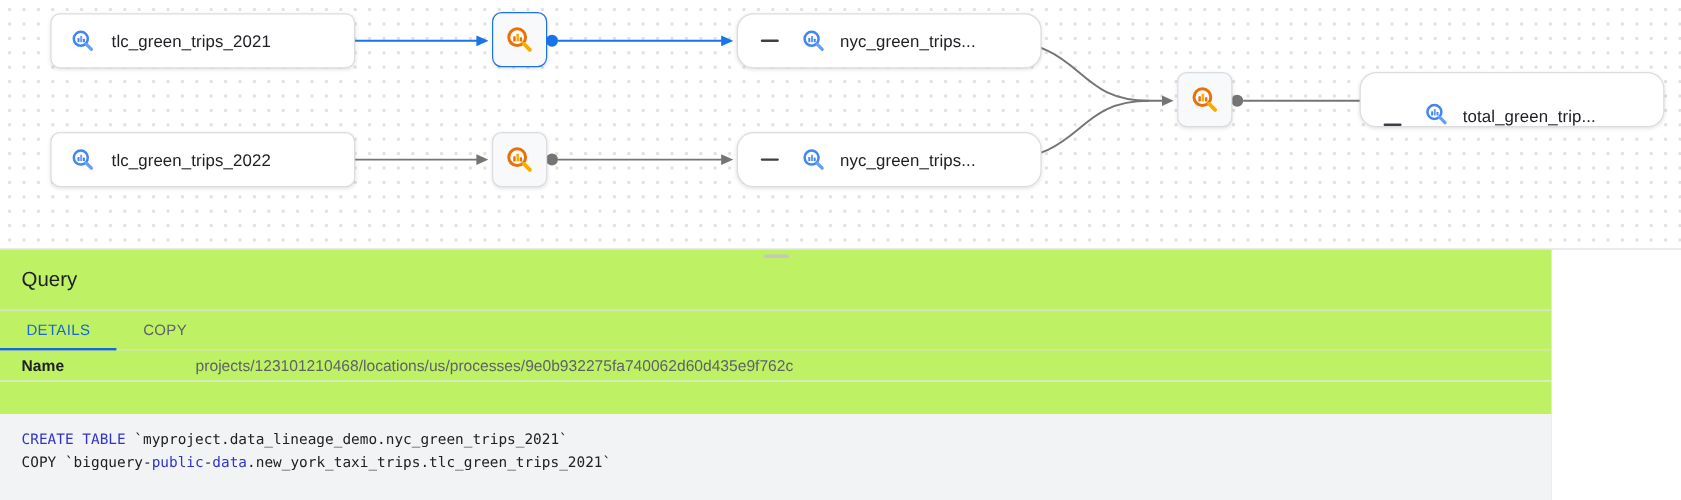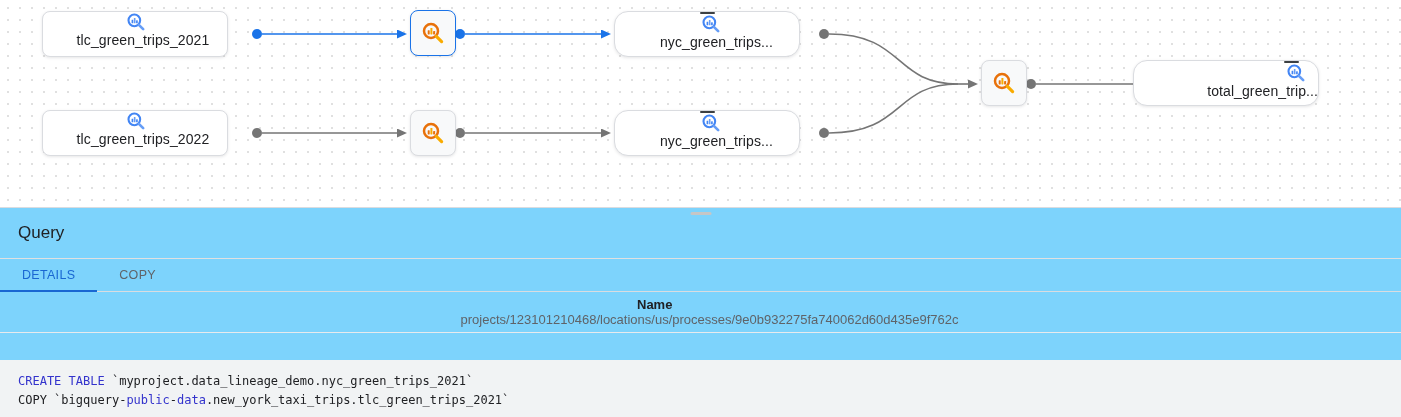--- a/index.html
+++ b/index.html
@@ -19,45 +19,45 @@
   .edge-gray { stroke:#757575; stroke-width:1.6; fill:none; }
   .port-blue { fill:#1a73e8; }
   .port-gray { fill:#757575; }
 
   .node {
     position:absolute; display:flex; align-items:center;
     background:#fff; border:1px solid #dadce0; border-radius:8px;
     box-shadow:0 1px 3px rgba(60,64,67,.13);
     cursor:pointer;
   }
-  .node.table  { width:186px; height:46px; padding-left:16px;flex-direction:column; }
+  .node.table  { width:254px; height:46px; padding-left:16px; }
   .node.wide   { padding-left:19px;border-radius:14px; }
   .node.process{ width:46px; height:46px; justify-content:center; background:#f8f9fa; }
   .node.process.selected { border:1.5px solid #1a73e8; }
   .node .lbl   { font-size:14px; font-weight:500; color:#202124; letter-spacing:.1px; white-space:nowrap; }
   .bq          { width:20px; height:20px; flex:none; margin-right:14px; }
   .node.wide .bq { margin-right:12px; }
   .node.process .bq { width:24px; height:24px; margin:0; }
   .minus       { width:15px; height:2px; background:#3c4043; border-radius:1px; flex:none; margin-right:19px; }
 
   
-  .panel { position:relative; width:1401px; height:209px; background:#7dd3fc; }
+  .panel { position:relative; width:1293px; height:209px; background:#bef264; }
   .drag-handle { position:absolute; top:4px; left:50%; transform:translateX(-50%);
                  width:21px; height:3px; background:#c6c6c6; border-radius:2px; cursor:row-resize; }
   .panel-header { padding:15px 18px; border-bottom:1px solid #e0e0e0; }
   .panel-title  { font-size:17px; line-height:20px; font-weight:400; color:#202124; }
 
   .tabs { display:flex; height:33px; border-bottom:1px solid #dadce0; }
   .tab  { padding:0 22px; display:flex; align-items:center; font-size:12.5px; font-weight:500;
           letter-spacing:.3px; color:#5f6368; cursor:pointer; position:relative; }
   .tab.active { color:#1967d2; }
   .tab.active::after { content:""; position:absolute; left:0; right:0; bottom:-1px; height:2px; background:#1967d2; }
 
   .detail-row { display:flex; align-items:center; padding:5px 0 5px 18px;
-                border-bottom:1px solid #e8eaed; min-height:24px;flex-direction:column; }
+                border-bottom:1px solid #e8eaed; min-height:24px; }
   .detail-row .k { width:145px; flex:none; font-size:13px; font-weight:700; color:#202124; }
   .detail-row .v { font-size:13px; color:#5f6368; white-space:nowrap; }
 
   .code-block { margin-top:27px; height:77px; background:#f1f3f4; padding:12px 18px; overflow:hidden; }
   .code-block pre { font-family:"DejaVu Sans Mono","Liberation Mono",monospace;
                     font-size:12px; line-height:19px; white-space:pre; }
 </style>
 </head>
 <body>
 

